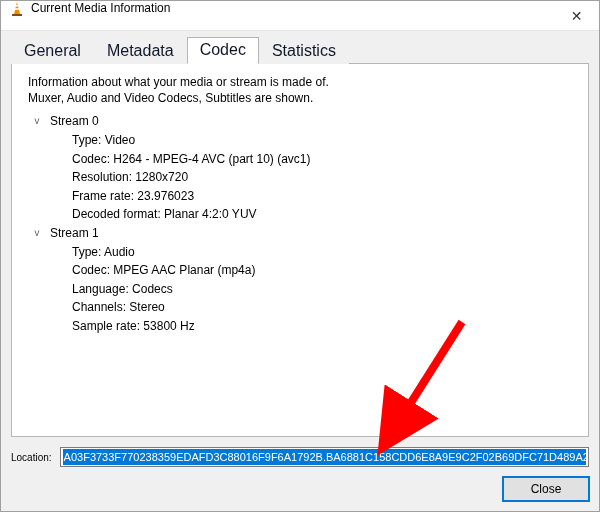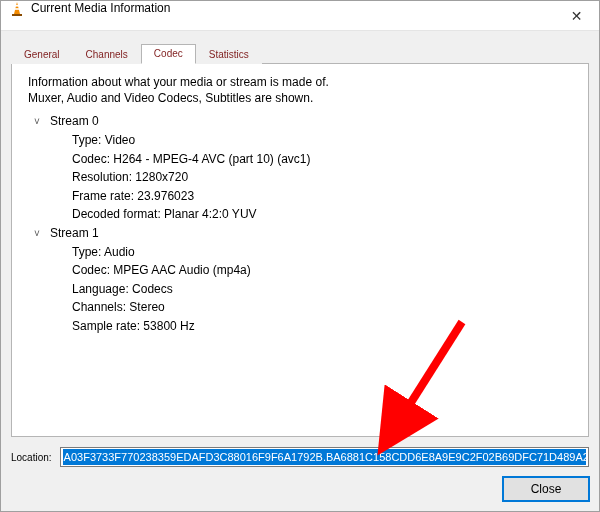--- a/index.html
+++ b/index.html
@@ -50,27 +50,27 @@
   }
 
   .tabstrip {
     display: flex;
     align-items: flex-end;
     height: 24px;
     position: relative;
   }
   .tab {
     padding: 3px 12px 4px 12px;
-    font-size: 10px;
+    font-size: 16px;
     background: #f0f0f0;
     border: 1px solid transparent;
     border-bottom: none;
     position: relative;
     top: 1px;
-    color: #7f1d1d;
+    color: #0f172a;
   }
   .tab.active {
     background: #fff;
     border: 1px solid #b5b5b5;
     border-bottom: 1px solid #fff;
     z-index: 2;
   }
 
   .tabpanel {
     flex: 1;
@@ -194,21 +194,21 @@
     <span class="title">Current Media Information</span>
     <div class="close-btn">
       <span>✕</span>
     </div>
   </div>
 
   <div class="client">
 
     <div class="tabstrip">
       <div class="tab">General</div>
-      <div class="tab">Channels</div>
+      <div class="tab">Metadata</div>
       <div class="tab active">Codec</div>
       <div class="tab">Statistics</div>
     </div>
 
     <div class="tabpanel">
       <div class="panel-desc">
         <div>Information about what your media or stream is made of.</div>
         <div>Muxer, Audio and Video Codecs, Subtitles are shown.</div>
       </div>
 
@@ -225,21 +225,21 @@
           <div class="tree-leaf">Frame rate: 23.976023</div>
           <div class="tree-leaf">Decoded format: Planar 4:2:0 YUV</div>
         </div>
 
         <div class="tree-node">
           <span class="tree-toggle">˅</span>
           <span>Stream 1</span>
         </div>
         <div class="tree-children">
           <div class="tree-leaf">Type: Audio</div>
-          <div class="tree-leaf">Codec: MPEG AAC Audio (mp4a)</div>
+          <div class="tree-leaf">Codec: MPEG AAC Planar (mp4a)</div>
           <div class="tree-leaf">Language: Codecs</div>
           <div class="tree-leaf">Channels: Stereo</div>
           <div class="tree-leaf">Sample rate: 53800 Hz</div>
         </div>
 
       </div>
     </div>
 
     <div class="bottombar">
       <div class="loc-row">

